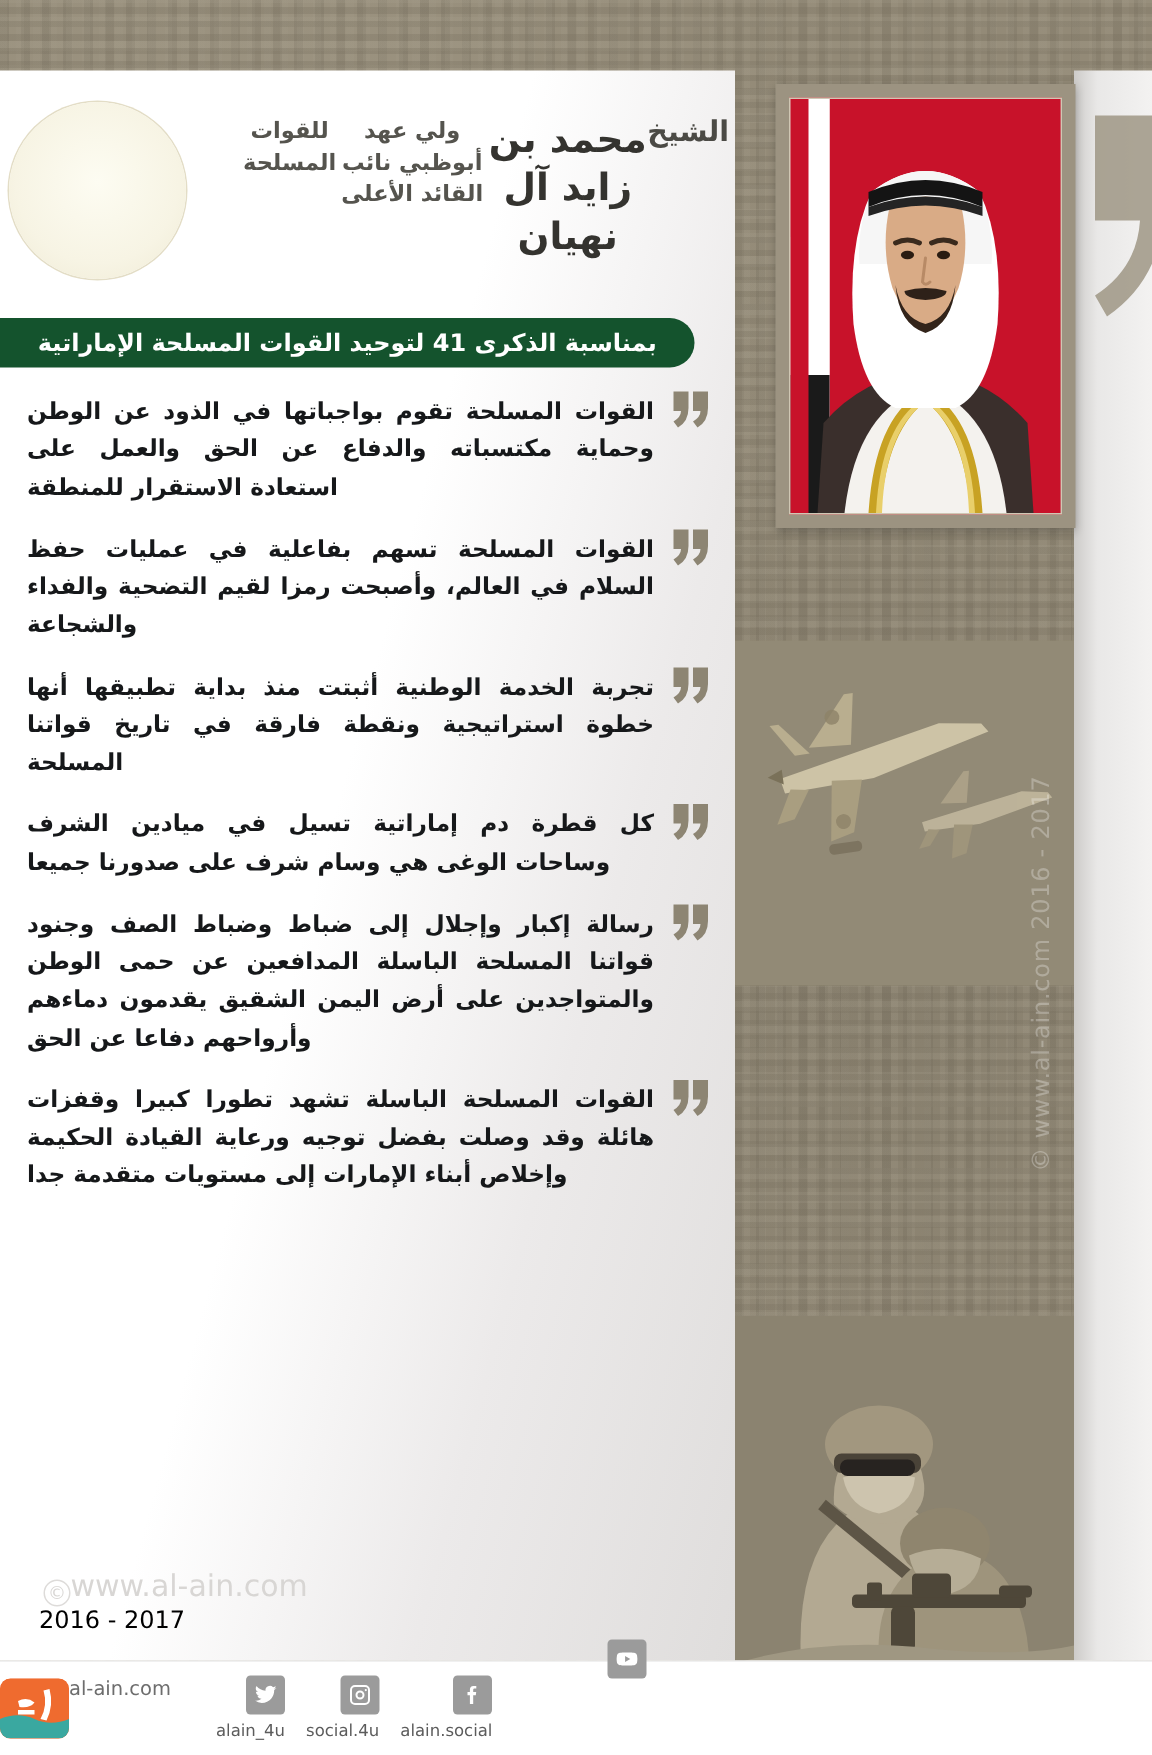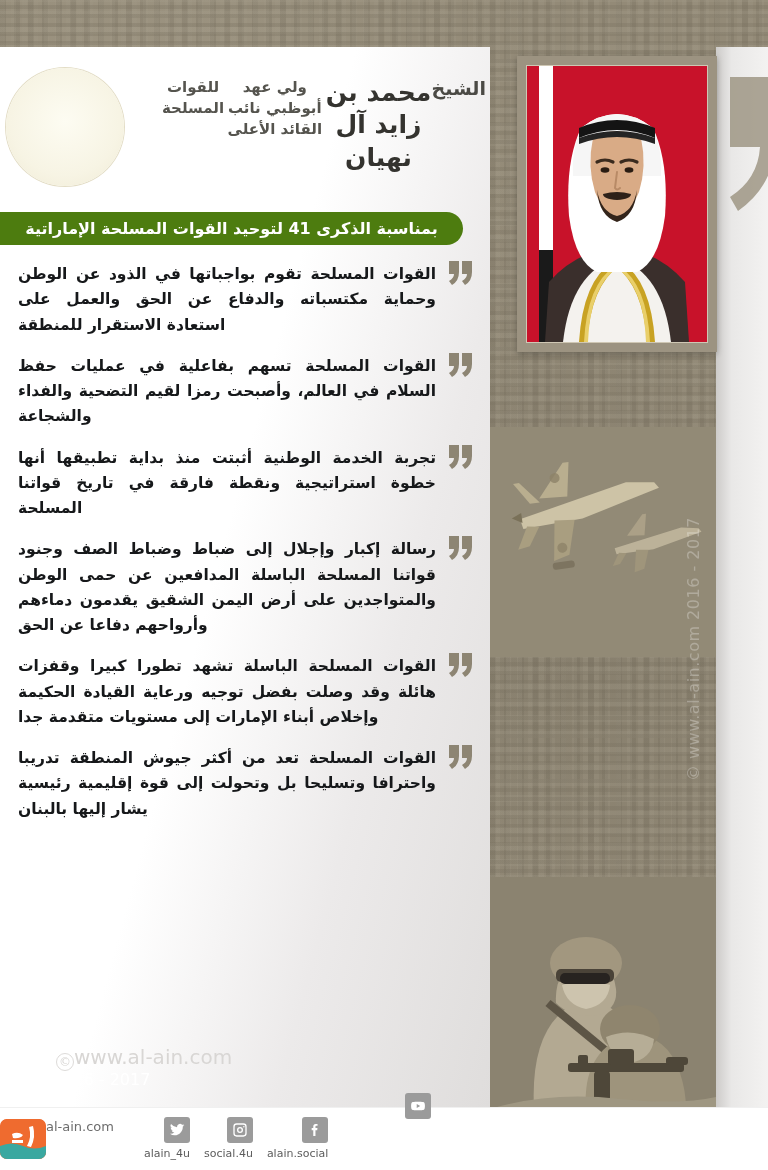--- a/index.html
+++ b/index.html
@@ -73,21 +73,21 @@
     padding-left:16px; padding-right:4px;
     display:flex; flex-direction:row; justify-content:center;
   }
   .t-sheikh{ font-size:19px; font-weight:bold; color:#4b4a45; line-height:1.25; margin-bottom:2px;}
   .t-name{ font-size:25px; font-weight:bold; color:#34332f; line-height:1.3; letter-spacing:.3px; margin-bottom:3px;}
   .t-role{ font-size:15px; font-weight:bold; color:#55544e; line-height:1.42; }
 
   
   .ribbon{
     position:absolute; top:212px; left:0; width:463px; height:33px;
-    background:#4d7c0f;
+    background:#14532d;
     border-radius:0 18px 18px 0;
     display:flex; align-items:center; justify-content:center;
     z-index:26;
   }
   .ribbon span{
     color:#ffffff; font-size:16px; font-weight:bold; direction:rtl;
     white-space:nowrap; padding:0 14px;
   }
 
   
@@ -108,29 +108,29 @@
     position:absolute; top:-2px; right:2px;
     width:26px; height:26px; pointer-events:none;
   }
   .qmark svg{ width:100%; height:100%; display:block; }
 
   
   .wm-left{
     position:absolute; left:26px; top:1046px; z-index:27;
     color:#d8d6d4; font-size:20px; line-height:1.12;
     direction:ltr; text-align:left; font-weight:400;
-    white-space:nowrap; user-select:none;margin-left:27px;
+    white-space:nowrap; user-select:none;
   }
   .wm-left .c{
     display:inline-block; width:18px; height:18px; line-height:17px;
     border:1.6px solid #dddbd9; border-radius:50%;
     text-align:center; font-size:12px; margin-left:3px;
     vertical-align:-2px;
   }
-  .wm-left .yr{ font-size:16px; color:#ffffff; display:block; margin-right:25px; }
+  .wm-left .yr{ font-size:16px; color:#000000; display:block; margin-right:25px; }
 
   .wm-jet{
     position:absolute; right:84px; top:470px; z-index:12;
     transform:rotate(-90deg); transform-origin:right top;
     color:rgba(255,255,255,.28); font-size:16px; direction:ltr;
     white-space:nowrap; user-select:none; letter-spacing:.5px;
   }
 
   
   .rail{
@@ -422,50 +422,50 @@
     <div class="quote">
       <span class="qmark">
         <svg viewBox="0 0 26 26" aria-hidden="true">
           <path d="M1 1 H11 V12 Q11 21 4 25 L1 21 Q6 18 6 14 H1 Z" fill="#8d8573"></path>
           <path d="M14 1 H24 V12 Q24 21 17 25 L14 21 Q19 18 19 14 H14 Z" fill="#8d8573"></path>
         </svg>
       </span>
       <p>تجربة الخدمة الوطنية أثبتت منذ بداية تطبيقها أنها خطوة استراتيجية ونقطة فارقة في تاريخ قواتنا المسلحة</p>
     </div>
 
-
     <div class="quote">
       <span class="qmark">
         <svg viewBox="0 0 26 26" aria-hidden="true">
           <path d="M1 1 H11 V12 Q11 21 4 25 L1 21 Q6 18 6 14 H1 Z" fill="#8d8573"></path>
           <path d="M14 1 H24 V12 Q24 21 17 25 L14 21 Q19 18 19 14 H14 Z" fill="#8d8573"></path>
         </svg>
       </span>
-      <p>رسالة إكبار وإجلال إلى ضباط وضباط الصف وجنود قواتنا المسلحة الباسلة المدافعين عن حمى الوطن والمتواجدين على أرض اليمن الشقيق يقدمون دماءهم وأرواحهم دفاعا عن الحق</p>
+      <p>كل قطرة دم إماراتية تسيل في ميادين الشرف وساحات الوغى هي وسام شرف على صدورنا جميعا</p>
     </div>
 
     <div class="quote">
       <span class="qmark">
         <svg viewBox="0 0 26 26" aria-hidden="true">
           <path d="M1 1 H11 V12 Q11 21 4 25 L1 21 Q6 18 6 14 H1 Z" fill="#8d8573"></path>
           <path d="M14 1 H24 V12 Q24 21 17 25 L14 21 Q19 18 19 14 H14 Z" fill="#8d8573"></path>
         </svg>
       </span>
-      <p>القوات المسلحة الباسلة تشهد تطورا كبيرا وقفزات هائلة وقد وصلت بفضل توجيه ورعاية القيادة الحكيمة وإخلاص أبناء الإمارات إلى مستويات متقدمة جدا</p>
+      <p>رسالة إكبار وإجلال إلى ضباط وضباط الصف وجنود قواتنا المسلحة الباسلة المدافعين عن حمى الوطن والمتواجدين على أرض اليمن الشقيق يقدمون دماءهم وأرواحهم دفاعا عن الحق</p>
     </div>
 
     <div class="quote">
       <span class="qmark">
         <svg viewBox="0 0 26 26" aria-hidden="true">
           <path d="M1 1 H11 V12 Q11 21 4 25 L1 21 Q6 18 6 14 H1 Z" fill="#8d8573"></path>
           <path d="M14 1 H24 V12 Q24 21 17 25 L14 21 Q19 18 19 14 H14 Z" fill="#8d8573"></path>
         </svg>
       </span>
-      <p>القوات المسلحة تعد من أكثر جيوش المنطقة تدريبا واحترافا وتسليحا بل وتحولت إلى قوة إقليمية رئيسية يشار إليها بالبنان</p>
-    </div>
+      <p>القوات المسلحة الباسلة تشهد تطورا كبيرا وقفزات هائلة وقد وصلت بفضل توجيه ورعاية القيادة الحكيمة وإخلاص أبناء الإمارات إلى مستويات متقدمة جدا</p>
+    </div>
+
 
   </div>
 
   <div class="wm-left">
     <span class="c">©</span><span>www.al-ain.com</span>
     <span class="yr">2016 - 2017</span>
   </div>
 
   <div class="footer">
 

